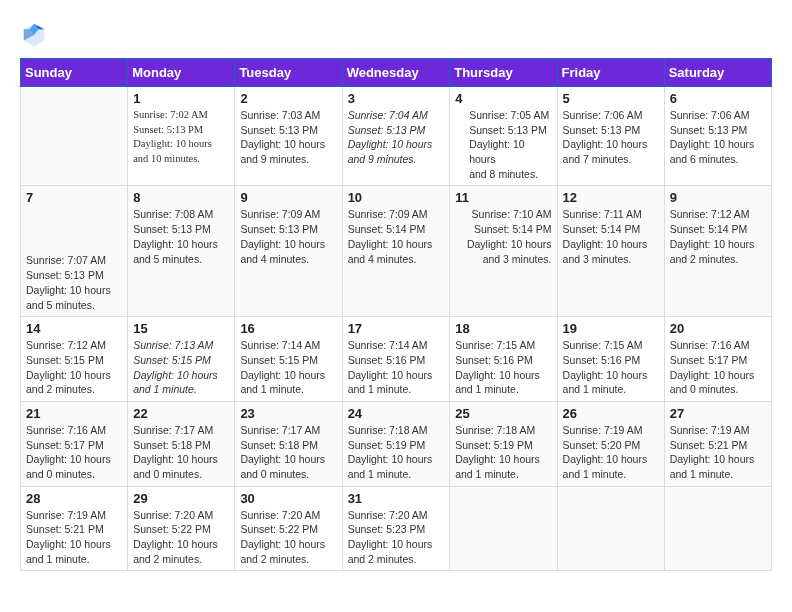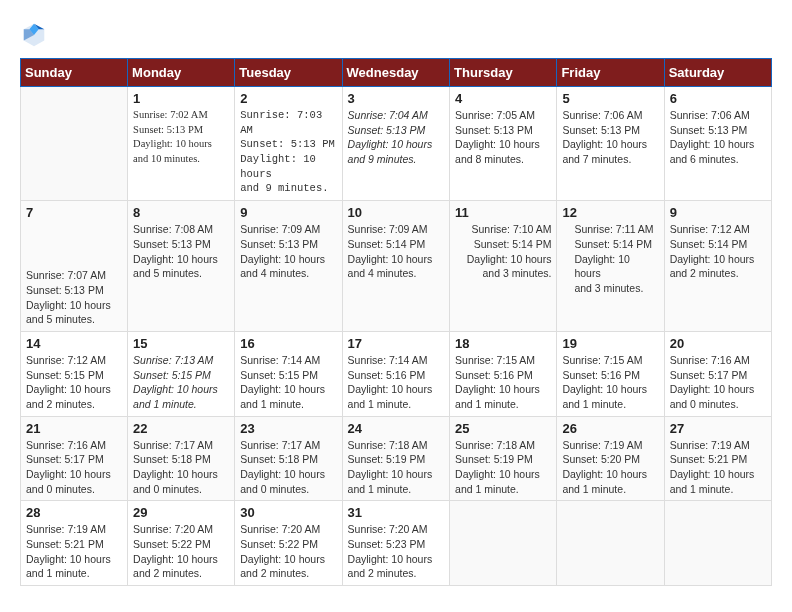--- a/index.html
+++ b/index.html
@@ -29,21 +29,21 @@
     }
     .title-block { text-align: right; }
     .month-title { font-size: 36px; color: #333; font-weight: normal; }
     .location-title { font-size: 16px; color: #555; }
     .calendar {
       width: 100%;
       border-collapse: collapse;
       border: 1px solid #ccc;
     }
     .calendar th {
-      background-color: #7f1d1d;
+      background-color: #6d28d9;
       color: #fff;
       padding: 6px 4px;
       font-size: 13px;
       text-align: left;
       border: 1px solid #1565c0;
     }
     .calendar td {
       vertical-align: top;
       padding: 4px 5px;
       border: 1px solid #ddd;
@@ -109,35 +109,35 @@
         <td class="empty"></td>
         <td>
           <div class="day-num">1</div>
           <div class="day-info" style="white-space: pre-line; font-family: Liberation Serif, serif;">Sunrise: 7:02 AM
 Sunset: 5:13 PM
 Daylight: 10 hours
 and 10 minutes.</div>
         </td>
         <td>
           <div class="day-num">2</div>
-          <div class="day-info" style="white-space: pre-line; font-family: Liberation Mono, monospace;">Sunrise: 7:03 AM
+          <div class="day-info" style="white-space: pre-line;">Sunrise: 7:03 AM
 Sunset: 5:13 PM
 Daylight: 10 hours
 and 9 minutes.</div>
         </td>
         <td>
           <div class="day-num">3</div>
           <div class="day-info" style="white-space: pre-line; font-style: italic;">Sunrise: 7:04 AM
 Sunset: 5:13 PM
 Daylight: 10 hours
 and 9 minutes.</div>
         </td>
         <td>
           <div class="day-num">4</div>
-          <div class="day-info" style="white-space: pre-line;">Sunrise: 7:05 AM
+          <div class="day-info" style="white-space: pre-line; margin-left: 14px;">Sunrise: 7:05 AM
 Sunset: 5:13 PM
 Daylight: 10 hours
 and 8 minutes.</div>
         </td>
         <td>
           <div class="day-num">5</div>
           <div class="day-info" style="white-space: pre-line;">Sunrise: 7:06 AM
 Sunset: 5:13 PM
 Daylight: 10 hours
 and 7 minutes.</div>
@@ -181,21 +181,21 @@
         </td>
         <td>
           <div class="day-num">11</div>
           <div class="day-info" style="white-space: pre-line; text-align: right;">Sunrise: 7:10 AM
 Sunset: 5:14 PM
 Daylight: 10 hours
 and 3 minutes.</div>
         </td>
         <td>
           <div class="day-num">12</div>
-          <div class="day-info" style="white-space: pre-line; margin-left: 12px;">Sunrise: 7:11 AM
+          <div class="day-info" style="white-space: pre-line;">Sunrise: 7:11 AM
 Sunset: 5:14 PM
 Daylight: 10 hours
 and 3 minutes.</div>
         </td>
         <td>
           <div class="day-num">9</div>
           <div class="day-info" style="white-space: pre-line;">Sunrise: 7:12 AM
 Sunset: 5:14 PM
 Daylight: 10 hours
 and 2 minutes.</div>

